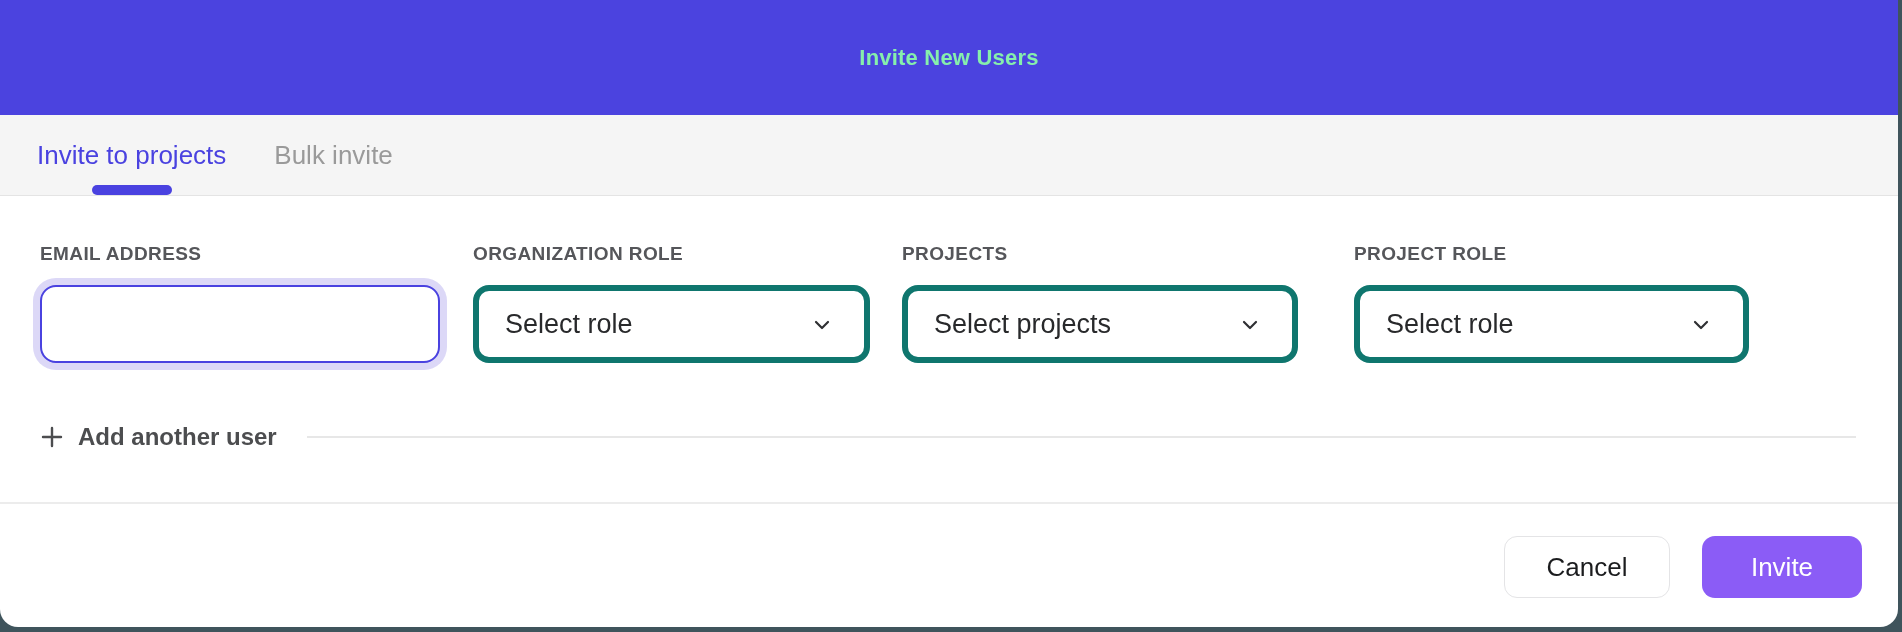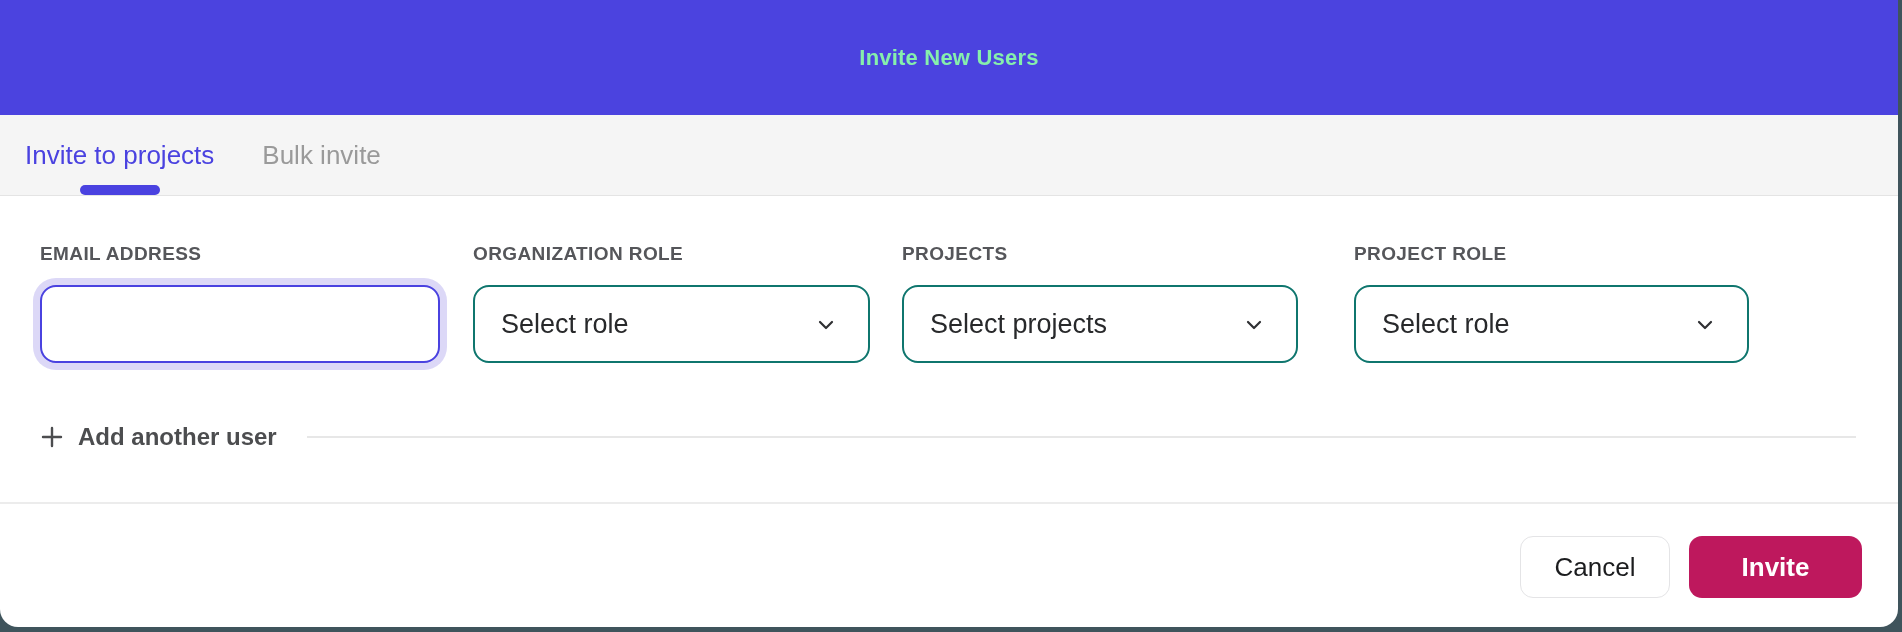--- a/index.html
+++ b/index.html
@@ -41,21 +41,21 @@
   
   .tabbar {
     position: absolute;
     left: 0; top: 115px;
     width: 100%;
     height: 81px;
     background: #f5f5f5;
     border-bottom: 1px solid #e4e4e4;
     display: flex;
     align-items: center;
-    padding-left: 25px;
+    padding-left: 37px;
     box-sizing: border-box;
     gap: 48px;
   }
   .tab {
     position: relative;
     height: 100%;
     display: flex;
     align-items: center;
     font-size: 26px;
     font-weight: 500;
@@ -94,21 +94,21 @@
     outline: none;
     font-size: 27px;
     color: #28292b;
     padding: 0 24px;
     font-family: "Liberation Sans", sans-serif;
     background: #ffffff;
   }
   .select-box {
     box-sizing: border-box;
     height: 78px;
-    border: 2px solid #0f766e;
+    border: 6px solid #0f766e;
     border-radius: 16px;
     background: #ffffff;
     display: flex;
     align-items: center;
     justify-content: space-between;
     padding: 0 30px 0 26px;
     cursor: pointer;
   }
   .select-value {
     font-size: 27px;
@@ -165,33 +165,32 @@
     font-size: 26px;
     font-weight: 500;
     font-family: "Liberation Sans", sans-serif;
     cursor: pointer;
     display: flex;
     align-items: center;
     justify-content: center;
   }
   .btn-cancel {
     right: 228px;
-    width: 150px;
+    width: 166px;
     background: #ffffff;
     border: 1px solid #e4e4e6;
     color: #1b1c1e;
     margin-left: 38px;
   }
   .btn-invite {
     right: 36px;
-    width: 173px;
-    background: #be185d;
+    width: 160px;
+    background: #8b5cf6;
     border: none;
     color: #ffffff;
-    font-weight: bold;
   }
 </style>
 </head>
 <body>
 
 <div class="modal">
 
   <div class="header">
     <div class="header-title">Invite New Users</div>
   </div>

